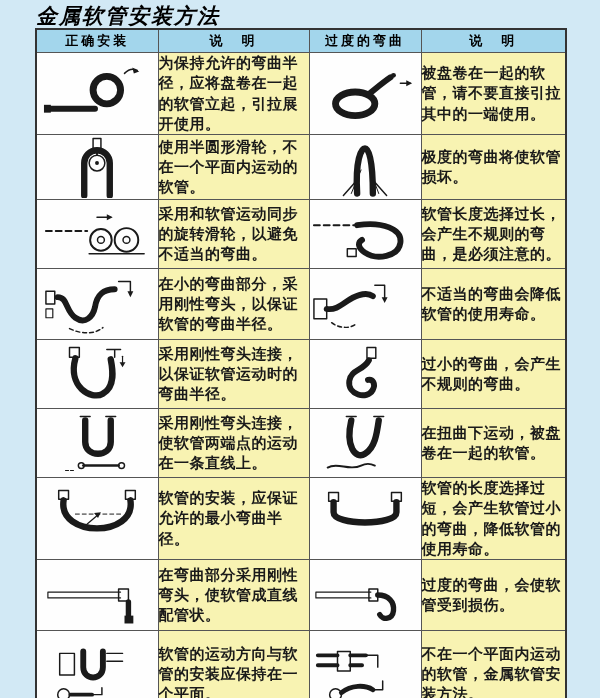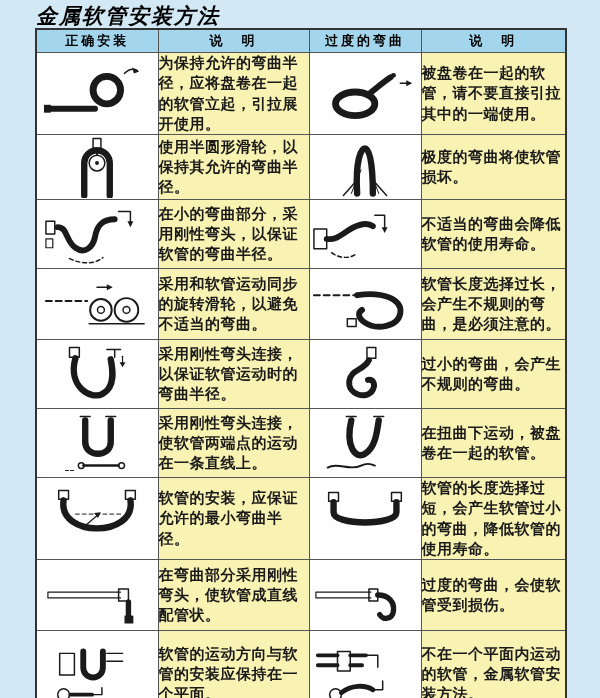--- a/index.html
+++ b/index.html
@@ -90,48 +90,29 @@
     <td class="desc"><span>被盘卷在一起的软管，请不要直接引拉其中的一端使用。</span></td>
   </tr>
       <tr>
     <td class="fig"><span class="figicon c"><svg width="110" height="62" viewBox="0 0 112 62" fill="none" stroke="#1a1a1a" stroke-linecap="round" stroke-linejoin="round">
               <rect x="52" y="2" width="8" height="11" stroke-width="1.5"></rect>
               <path d="M56 13 V18" stroke-width="2"></path>
               <circle cx="56" cy="27" r="8" stroke-width="1.5"></circle>
               <circle cx="56" cy="27" r="2" fill="#1a1a1a" stroke="none"></circle>
               <path d="M43 60 V27 A13 13 0 0 1 69 27 V60" stroke-width="6.5"></path>
             </svg></span></td>
-    <td class="desc"><span>使用半圆形滑轮，以保持其允许的弯曲半径。</span></td>
+    <td class="desc"><span>使用半圆形滑轮，不在一个平面内运动的软管。</span></td>
     <td class="fig"><span class="figicon w"><svg width="110" height="62" viewBox="0 0 112 62" fill="none" stroke="#1a1a1a" stroke-linecap="round" stroke-linejoin="round">
               <path d="M48 58 C46 24 52 12 56 12 C60 12 64 24 64 58" stroke-width="6.5"></path>
               <path d="M34 60 L50 42" stroke-width="1.5"></path>
               <path d="M78 60 L62 42" stroke-width="1.5"></path>
               <path d="M42 58 L52 34" stroke-width="1"></path>
               <path d="M70 58 L61 34" stroke-width="1"></path>
             </svg></span></td>
     <td class="desc"><span>极度的弯曲将使软管损坏。</span></td>
-  </tr>
-      <tr>
-    <td class="fig"><span class="figicon c"><svg width="110" height="62" viewBox="0 0 112 62" fill="none" stroke="#1a1a1a" stroke-linecap="round" stroke-linejoin="round">
-              <rect x="4" y="18" width="9" height="13" stroke-width="1.5"></rect>
-              <rect x="4" y="36" width="7" height="9" stroke-width="1.2"></rect>
-              <path d="M16 24 C26 24 24 38 34 45 C44 52 52 44 54 34 C56 22 62 16 74 16" stroke-width="6"></path>
-              <path d="M78 8 h12 v12" stroke-width="1.5"></path>
-              <path d="M90 24 l-3 -6 h6 z" fill="#1a1a1a" stroke="none"></path>
-              <path d="M28 56 C40 62 54 62 62 55" stroke-width="1.5" stroke-dasharray="4 3"></path>
-            </svg></span></td>
-    <td class="desc"><span>在小的弯曲部分，采用刚性弯头，以保证软管的弯曲半径。</span></td>
-    <td class="fig"><span class="figicon w"><svg width="110" height="62" viewBox="0 0 112 62" fill="none" stroke="#1a1a1a" stroke-linecap="round" stroke-linejoin="round">
-              <rect x="4" y="26" width="13" height="20" stroke-width="1.5"></rect>
-              <path d="M17 36 C30 38 36 26 50 22 C56 20 60 20 64 23" stroke-width="6"></path>
-              <path d="M66 12 h10 v14" stroke-width="1.5"></path>
-              <path d="M76 30 l-3 -6 h6 z" fill="#1a1a1a" stroke="none"></path>
-              <path d="M22 50 C30 56 40 56 46 52" stroke-width="1.5" stroke-dasharray="4 3"></path>
-            </svg></span></td>
-    <td class="desc"><span>不适当的弯曲会降低软管的使用寿命。</span></td>
   </tr>
       <tr>
     <td class="fig"><span class="figicon c"><svg width="110" height="62" viewBox="0 0 112 62" fill="none" stroke="#1a1a1a" stroke-linecap="round" stroke-linejoin="round">
               <path d="M4 28 H46" stroke-width="2" stroke-dasharray="6 4"></path>
               <path d="M56 14 H70" stroke-width="1.5"></path>
               <path d="M72 14 l-6 -3 v6 z" fill="#1a1a1a" stroke="none"></path>
               <circle cx="60" cy="37" r="11" stroke-width="2"></circle>
               <circle cx="60" cy="37" r="3.5" stroke-width="1.5"></circle>
               <circle cx="86" cy="37" r="12" stroke-width="2"></circle>
               <circle cx="86" cy="37" r="3.5" stroke-width="1.5"></circle>
@@ -140,20 +121,39 @@
     <td class="desc"><span>采用和软管运动同步的旋转滑轮，以避免不适当的弯曲。</span></td>
     <td class="fig"><span class="figicon w"><svg width="110" height="62" viewBox="0 0 112 62" fill="none" stroke="#1a1a1a" stroke-linecap="round" stroke-linejoin="round">
               <path d="M4 22 H48" stroke-width="2" stroke-dasharray="6 4"></path>
               <path d="M48 22 C74 18 94 26 92 40 C90 54 68 58 56 50 C49 45 48 40 53 37" stroke-width="6"></path>
               <rect x="38" y="46" width="9" height="8" stroke-width="1.5"></rect>
             </svg></span></td>
     <td class="desc"><span>软管长度选择过长，会产生不规则的弯曲，是必须注意的。</span></td>
   </tr>
       <tr>
     <td class="fig"><span class="figicon c"><svg width="110" height="62" viewBox="0 0 112 62" fill="none" stroke="#1a1a1a" stroke-linecap="round" stroke-linejoin="round">
+              <rect x="4" y="18" width="9" height="13" stroke-width="1.5"></rect>
+              <rect x="4" y="36" width="7" height="9" stroke-width="1.2"></rect>
+              <path d="M16 24 C26 24 24 38 34 45 C44 52 52 44 54 34 C56 22 62 16 74 16" stroke-width="6"></path>
+              <path d="M78 8 h12 v12" stroke-width="1.5"></path>
+              <path d="M90 24 l-3 -6 h6 z" fill="#1a1a1a" stroke="none"></path>
+              <path d="M28 56 C40 62 54 62 62 55" stroke-width="1.5" stroke-dasharray="4 3"></path>
+            </svg></span></td>
+    <td class="desc"><span>在小的弯曲部分，采用刚性弯头，以保证软管的弯曲半径。</span></td>
+    <td class="fig"><span class="figicon w"><svg width="110" height="62" viewBox="0 0 112 62" fill="none" stroke="#1a1a1a" stroke-linecap="round" stroke-linejoin="round">
+              <rect x="4" y="26" width="13" height="20" stroke-width="1.5"></rect>
+              <path d="M17 36 C30 38 36 26 50 22 C56 20 60 20 64 23" stroke-width="6"></path>
+              <path d="M66 12 h10 v14" stroke-width="1.5"></path>
+              <path d="M76 30 l-3 -6 h6 z" fill="#1a1a1a" stroke="none"></path>
+              <path d="M22 50 C30 56 40 56 46 52" stroke-width="1.5" stroke-dasharray="4 3"></path>
+            </svg></span></td>
+    <td class="desc"><span>不适当的弯曲会降低软管的使用寿命。</span></td>
+  </tr>
+      <tr>
+    <td class="fig"><span class="figicon c"><svg width="110" height="62" viewBox="0 0 112 62" fill="none" stroke="#1a1a1a" stroke-linecap="round" stroke-linejoin="round">
               <rect x="28" y="4" width="10" height="10" stroke-width="1.5"></rect>
               <path d="M66 6 h14 M74 6 v8" stroke-width="1.5"></path>
               <path d="M82 13 v8" stroke-width="1.2"></path>
               <path d="M82 24 l-3 -5 h6 z" fill="#1a1a1a" stroke="none"></path>
               <path d="M34 15 C26 44 50 58 62 51 C75 44 72 26 70 16" stroke-width="6.5"></path>
             </svg></span></td>
     <td class="desc"><span>采用刚性弯头连接，以保证软管运动时的弯曲半径。</span></td>
     <td class="fig"><span class="figicon w"><svg width="110" height="62" viewBox="0 0 112 62" fill="none" stroke="#1a1a1a" stroke-linecap="round" stroke-linejoin="round">
               <rect x="58" y="4" width="9" height="11" stroke-width="1.5"></rect>
               <path d="M60 17 C54 28 42 26 40 38 C38 52 58 58 64 47 C67 41 64 36 59 37" stroke-width="6"></path>

